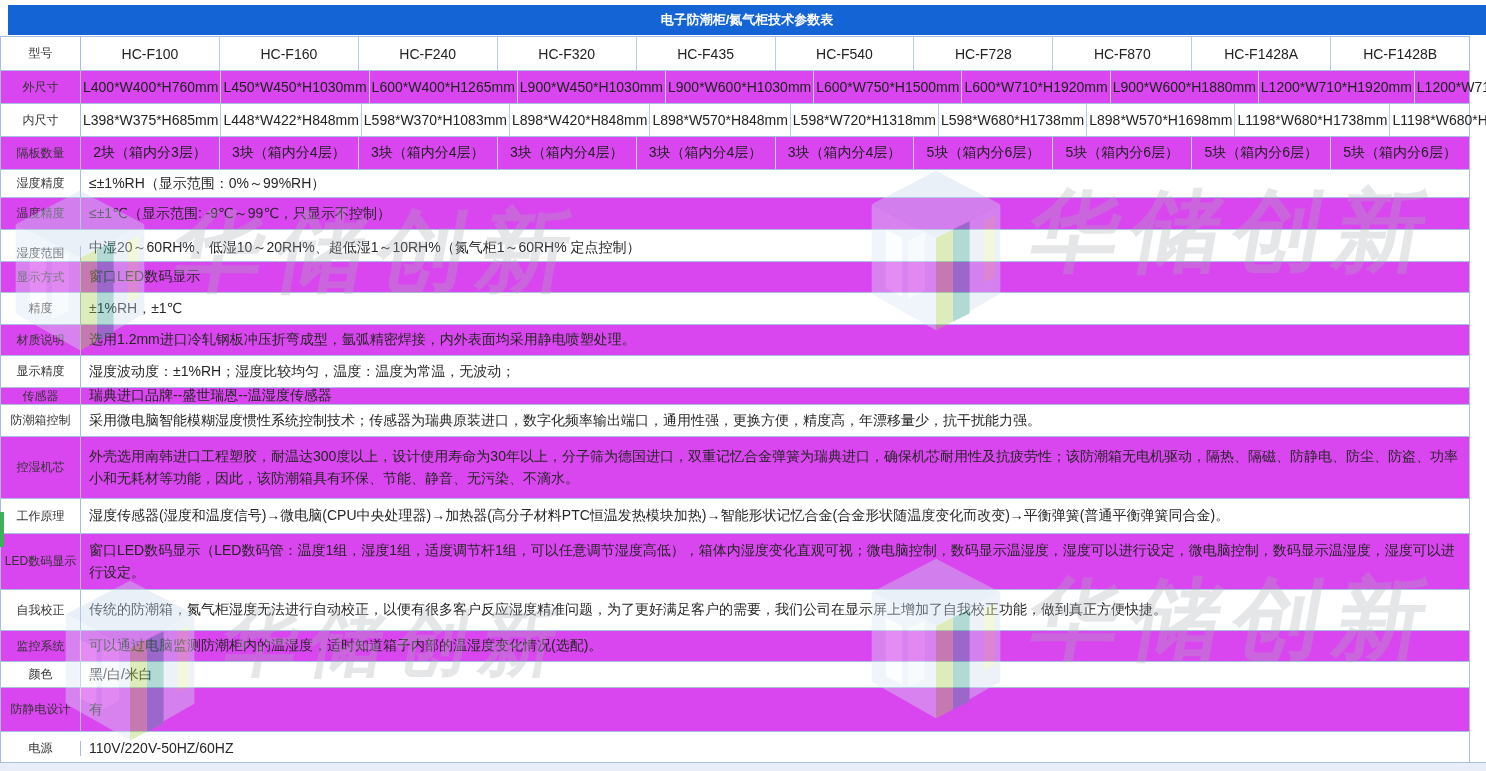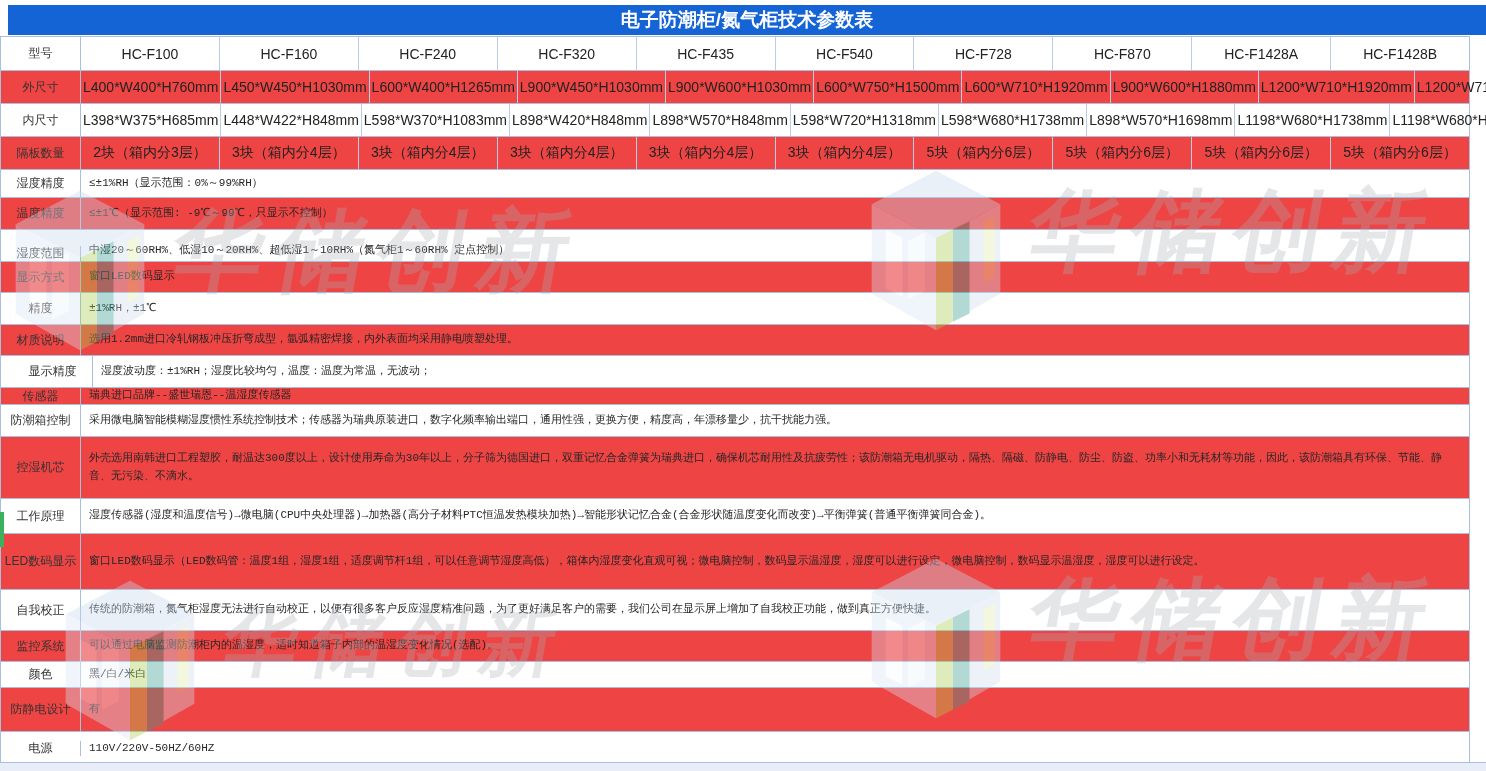--- a/index.html
+++ b/index.html
@@ -3,43 +3,43 @@
 <meta charset="utf-8">
 <style>
   html,body{margin:0;padding:0;background:#ffffff;}
   .page{
     position:relative;width:1486px;height:771px;overflow:hidden;background:#ffffff;
     font-family:"Liberation Sans","DejaVu Sans",sans-serif;color:#2b2b2b;
   }
   .title-bar{
     position:absolute;left:8px;top:5px;right:0;height:30px;
     display:flex;align-items:center;justify-content:center;
-    font-size:19px;font-weight:bold;color:#ffffff;
+    font-size:13px;font-weight:bold;color:#ffffff;
   }
   .spec-table{
     position:absolute;left:0;top:36px;right:16px;
     border-top:1px solid #a9bfe0;border-left:1px solid #a9bfe0;border-right:1px solid #a9bfe0;
     box-sizing:border-box;background:transparent;
   }
   .row{display:flex;border-bottom:1px solid #a9bfe0;box-sizing:border-box;background:#ffffff;}
-  .row.alt{background:#ef4444;}
+  .row.alt{background:#d946ef;}
   .cell{box-sizing:border-box;display:flex;align-items:center;}
   .label-cell{
     flex:0 0 80px;justify-content:center;text-align:center;
     border-right:1px solid #a9bfe0;font-size:12px;color:#333333;padding:0 2px;line-height:1.25;
   }
   .model-cell,.value-cell{
     flex:1 1 0;justify-content:center;text-align:center;
     border-right:1px solid #bccbe8;font-size:14px;color:#222222;padding:0 2px;
   }
   .model-cell{font-size:14px;}
   .model-cell:last-child,.value-cell:last-child{border-right:none;}
   .full-cell{
     flex:1 1 0;align-items:center;justify-content:flex-start;text-align:left;
-    font-size:11px;color:#262626;padding:2px 8px;line-height:1.55;font-family:Liberation Mono, monospace;
+    font-size:14px;color:#262626;padding:2px 8px;line-height:1.55;
   }
   .row-marker{
     position:absolute;left:0;top:512px;width:4px;height:35px;background:#3cb15c;z-index:3;
   }
   .bottom-strip{
     position:absolute;left:0;top:762px;right:0;height:9px;background:#e9edf8;
     border-top:1px solid #a9bfe0;box-sizing:border-box;
   }
   
   .wm{position:absolute;display:flex;align-items:flex-start;pointer-events:none;z-index:2;}
@@ -242,21 +242,21 @@
         </div>
       </div>
       <div class="row alt" style="height: 31px;">
         <div class="cell label-cell">
           <span>材质说明</span>
         </div>
         <div class="cell full-cell">
           <span>选用1.2mm进口冷轧钢板冲压折弯成型，氩弧精密焊接，内外表面均采用静电喷塑处理。</span>
         </div>
       </div>
-      <div class="row" style="height: 32px; padding-left: 12px;">
+      <div class="row" style="height: 32px;">
         <div class="cell label-cell">
           <span>显示精度</span>
         </div>
         <div class="cell full-cell">
           <span>湿度波动度：±1%RH；湿度比较均匀，温度：温度为常温，无波动；</span>
         </div>
       </div>
       <div class="row alt" style="height: 17px;">
         <div class="cell label-cell">
           <span>传感器</span>

